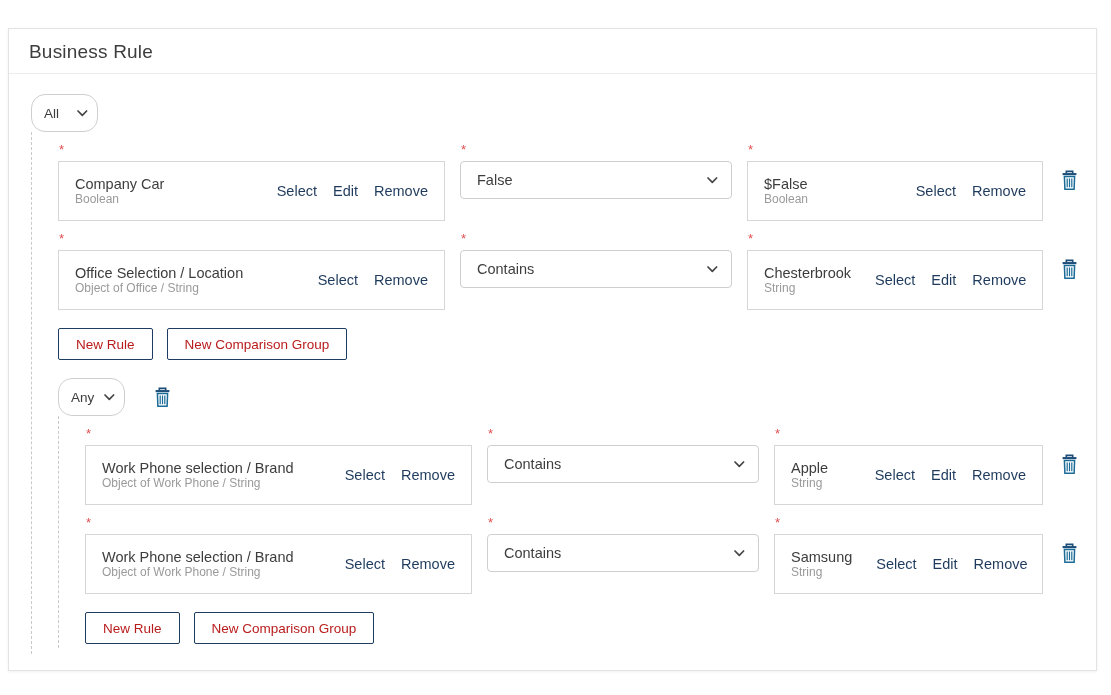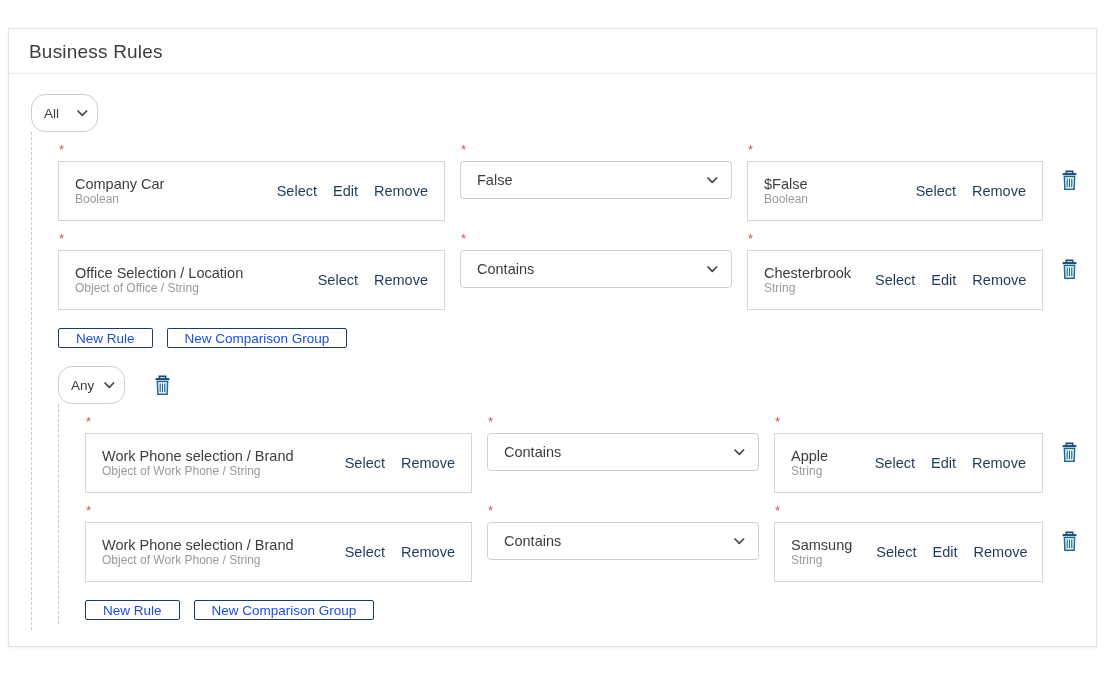--- a/index.html
+++ b/index.html
@@ -67,22 +67,22 @@
   .trash-btn {
     background: none; border: none; padding: 0; cursor: pointer;
     width: 22px; flex: none; line-height: 0;
   }
   .rule-row .trash-btn { margin-top: 38px; }
 
   
   .btn-row { margin: 18px 0; display: flex; }
   .btn {
     background: #fff; border: 1px solid #1d3c5f; border-radius: 2px;
-    color: #1d4ed8; font-size: 13.5px; font-family: inherit;
-    height: 20px; padding: 0 17px; margin-right: 14px; cursor: pointer;
+    color: #b91c1c; font-size: 13.5px; font-family: inherit;
+    height: 32px; padding: 0 17px; margin-right: 14px; cursor: pointer;
   }
   .subgroup { margin-top: 18px; }
   .subgroup .group-body { padding-bottom: 4px; }
   .mb { margin-bottom: 0; }
 </style>
 </head>
 <body>
 
 <svg width="0" height="0" style="position:absolute">
   <defs>
@@ -93,21 +93,21 @@
       <path d="M6.3 3.4 V1.4 h6.4 v2" stroke="#1d4e79" stroke-width="1.6" fill="none"></path>
       <path d="M2.6 4.1 h13.8" stroke="#1d4e79" stroke-width="2.1" fill="none"></path>
       <path d="M4.4 6.6 h10.2 l-.5 12.6 h-9.2 z" stroke="#1a6b96" stroke-width="1.5" fill="none"></path>
       <path d="M7.2 8.6 v8.6 M9.5 8.6 v8.6 M11.8 8.6 v8.6" stroke="#1a6b96" stroke-width="1.2" fill="none"></path>
     </g>
   </defs>
 </svg>
 
 <div class="panel">
   <div class="panel-header">
-    <div class="panel-title">Business Rules</div>
+    <div class="panel-title">Business Rule</div>
   </div>
 
   <div class="panel-body">
 
     <div class="group">
       <div class="group-head">
         <div class="select-ctl match-select">
           <span>All</span>
           <svg class="chev" width="11" height="7" viewBox="0 0 11 7">
               <use href="#chevron-down"></use>

